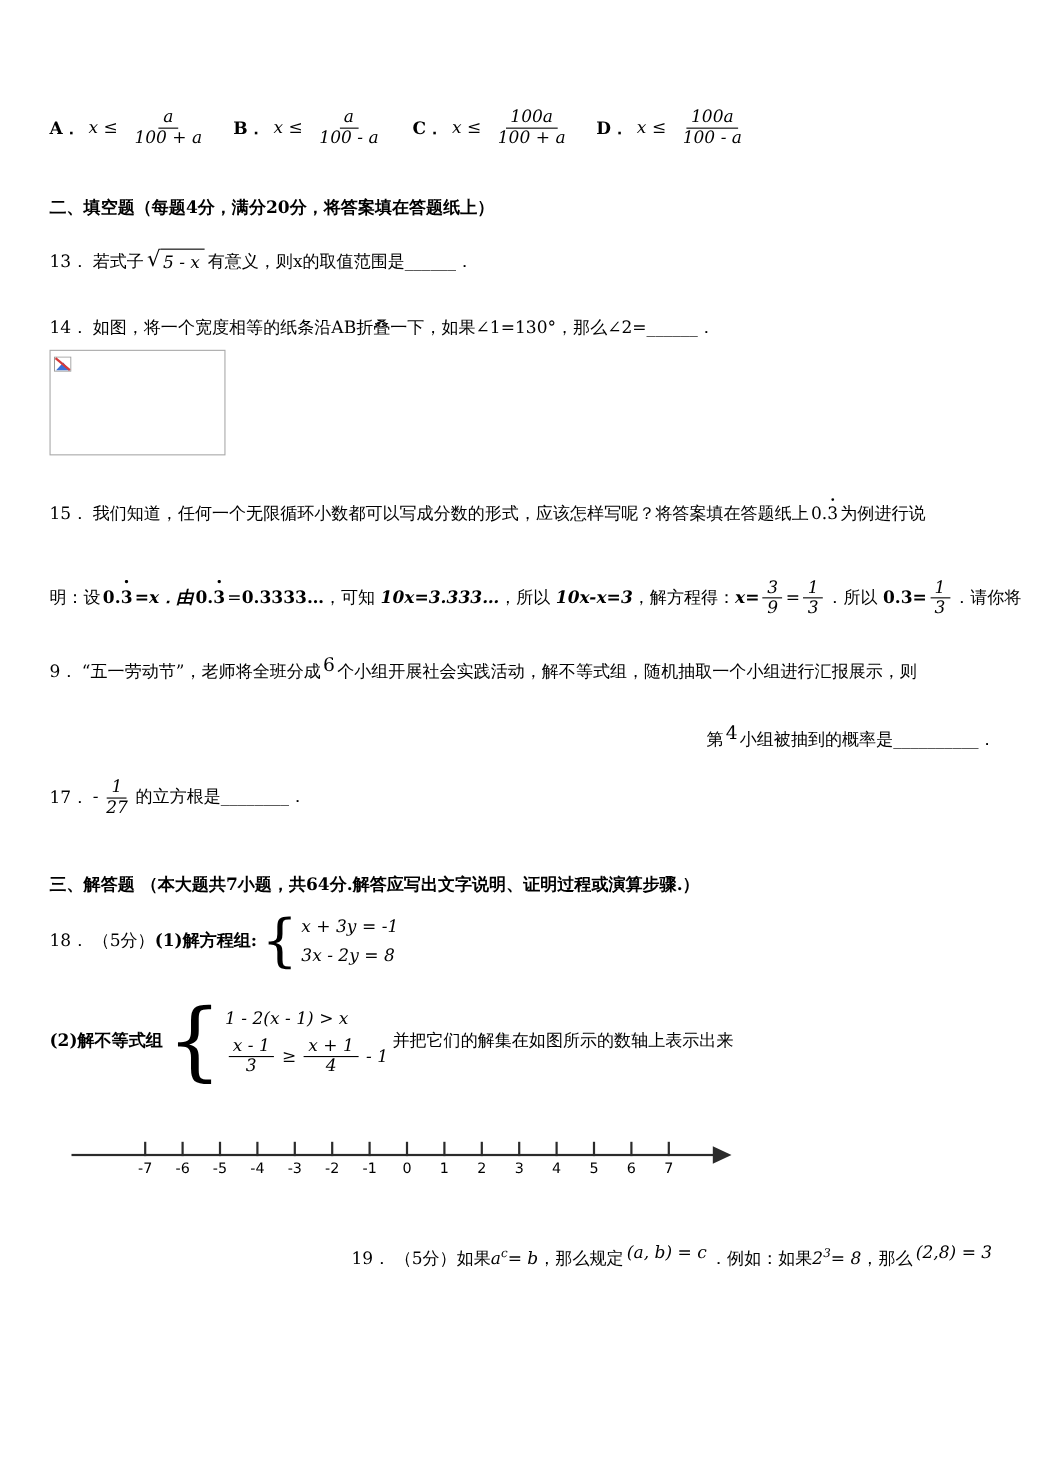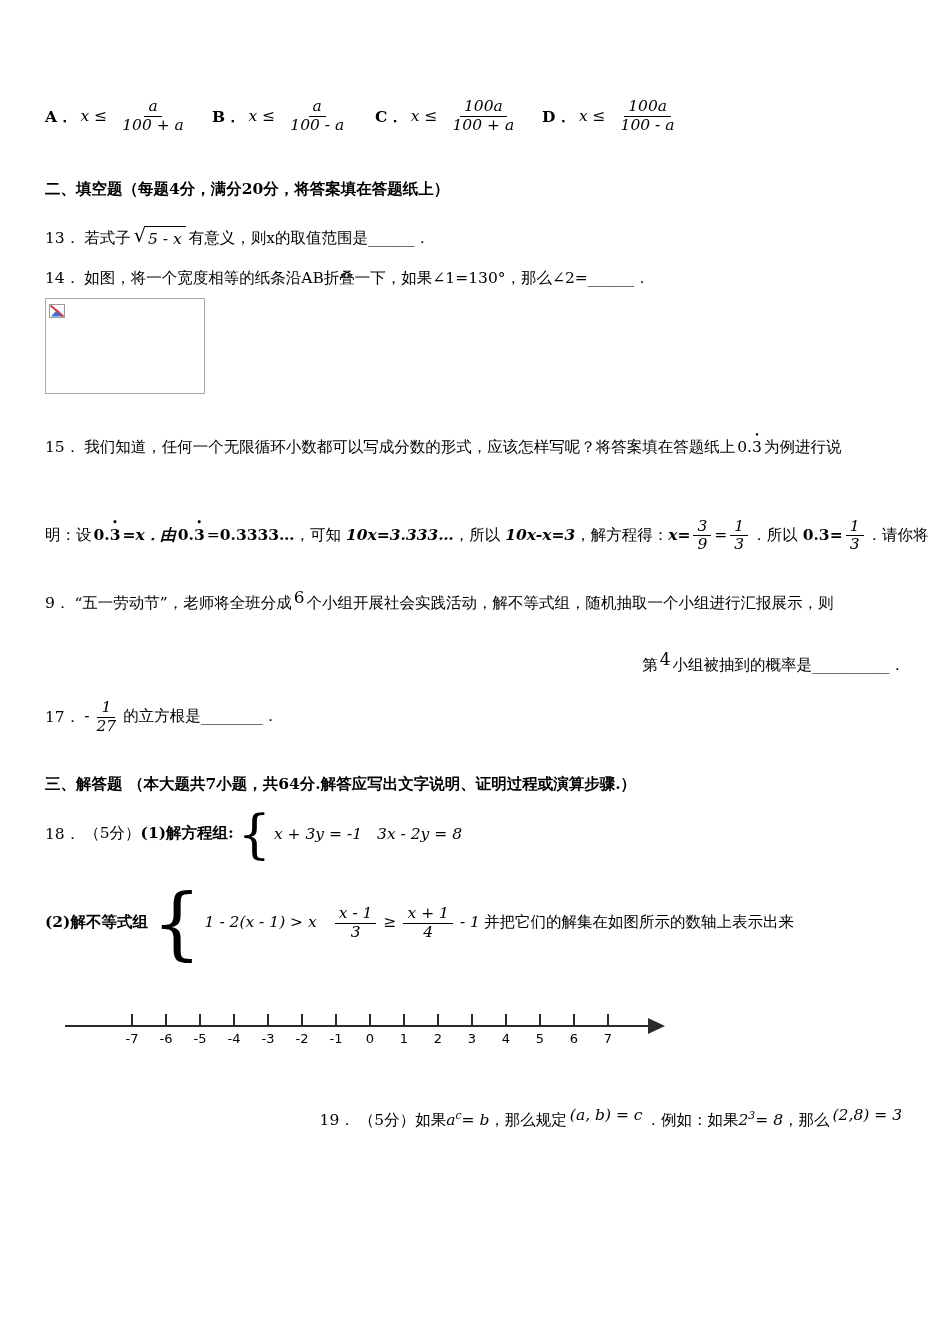--- a/index.html
+++ b/index.html
@@ -30,46 +30,46 @@
   .odot { position:relative; display:inline-block; }
   .odot::after { content:"•"; position:absolute; left:50%; transform:translateX(-50%);
                  top:-0.85em; font-size:0.55em; }
   .rep { display:inline-block; margin:0 2px; }
 
   
   .system { display:inline-flex; align-items:center; vertical-align:middle; margin:0 4px; }
   .brace { font-size:52px; font-weight:300; line-height:0.9; margin-right:3px;
            font-family:"DejaVu Serif",serif; }
   .brace.tall { font-size:78px; }
-  .sys-rows { display:inline-flex; flex-direction:row; gap:15px; }
+  .sys-rows { display:inline-flex; flex-direction:column; gap:4px; }
   .sys-row { font-style:italic; display:inline-flex; align-items:center; gap:4px; }
 
   .raised { position:relative; top:-5px; font-style:italic; margin:0 3px; }
   .num-raised { position:relative; top:-5px; font-size:17px; margin:0 2px; }
   sup { font-size:0.7em; }
 
   
   .options-row { display:flex; align-items:center; gap:0; padding-top:98px; }
   .option { display:inline-flex; align-items:center; gap:8px; }
   .opt-a { width:167px; } .opt-b { width:163px; } .opt-c { width:167px; }
 
   .section-title { margin-top:42px; font-weight:bold; }
   .q13 { margin-top:26px; }
-  .q14 { margin-top:16px; }
+  .q14 { margin-top:36px; }
   .img-box { width:160px; height:96px; border:1px solid #a9a9a9; margin-top:8px;
              position:relative; background:#fff; }
   .broken-icon { position:absolute; top:3px; left:3px; }
 
   .q15-l1 { margin-top:42px; }
-  .q15-l2 { margin-top:58px; }
+  .q15-l2 { margin-top:46px; }
   .q15-l3 { margin-top:46px; }
   .q16-l1 { margin-top:36px; }
   .q16-l2 { margin-top:36px;text-align:right; }
   .q17 { margin-top:22px; }
-  .section3 { margin-top:36px; }
+  .section3 { margin-top:48px; }
   .q18-p1 { margin-top:16px; }
   .q18-p2 { margin-top:30px; }
 
   
   .numberline { position:relative; width:600px; height:46px; margin:52px 0 0 20px; }
   .nl-line { position:absolute; left:0; right:16px; top:15px; height:2px; background:#2b2b2b; }
   .nl-arrow { position:absolute; right:0; top:8px; width:0; height:0;
               border-left:17px solid #2b2b2b; border-top:8px solid transparent;
               border-bottom:8px solid transparent; }
   .nl-ticks { position:absolute; left:50px; top:0; display:flex; }

